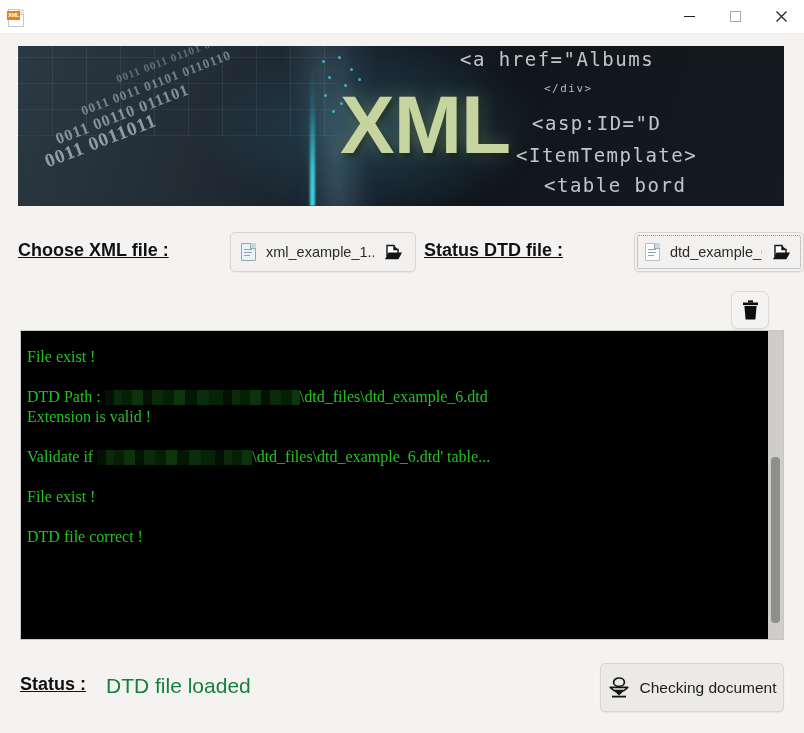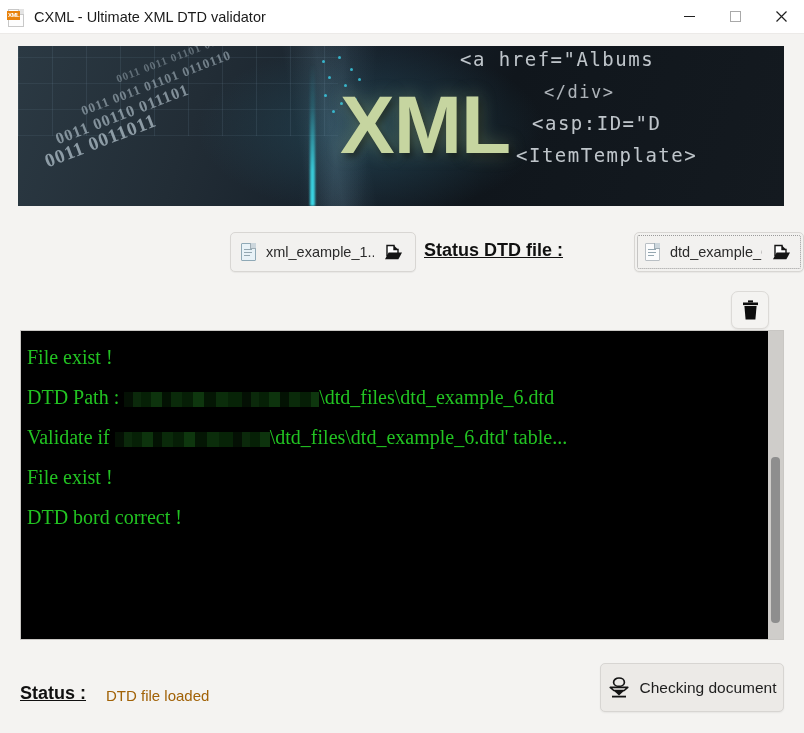--- a/index.html
+++ b/index.html
@@ -182,21 +182,21 @@
     height: 160px;
     font-family: "DejaVu Sans Mono", monospace;
     font-size: 19px;
     color: rgba(235,241,246,0.80);
     letter-spacing: 1.5px;
     white-space: nowrap;
     overflow: hidden;
   }
   .banner-code div { position: absolute; }
   .banner-code .c1 { left: 96px;  top: 2px;  }
-  .banner-code .c2 { left: 180px; top: 36px; font-size: 17px; color: rgba(235,241,246,0.72); }
+  .banner-code .c2 { left: 180px; top: 36px; font-size: 11px; color: rgba(235,241,246,0.72); }
   .banner-code .c3 { left: 168px; top: 66px; }
   .banner-code .c4 { left: 152px; top: 98px; }
   .banner-code .c5 { left: 180px; top: 128px; }
 
   
   .chooser-row {
     position: absolute;
     left: 18px;
     top: 232px;
     width: 766px;
@@ -288,21 +288,21 @@
     box-sizing: border-box;
     display: flex;
   }
   .console {
     flex: 1 1 auto;
     height: 100%;
     overflow: hidden;
     padding: 16px 0 0 6px;
     box-sizing: border-box;
     font-family: "Liberation Serif", serif;
-    font-size: 20px;
+    font-size: 16px;
     line-height: 20px;
     color: #22c322;
     white-space: nowrap;
   }
   .console .line { height: 20px; }
   .console .blank { height: 20px; }
   .redact {
     display: inline-block;
     vertical-align: -3px;
     height: 15px;
@@ -330,33 +330,33 @@
     border-radius: 4px;
   }
 
   
   .status-row {
     position: absolute;
     left: 20px;
     top: 674px;
     height: 30px;
     display: flex;
-    align-items: flex-end;
+    align-items: flex-start;
   }
   .status-label {
     font-size: 18px;
     font-weight: bold;
     color: #111111;
     text-decoration: underline;
     white-space: nowrap;
   }
   .status-value {
     margin-left: 20px;
-    font-size: 15px;
-    color: #a16207;
+    font-size: 21px;
+    color: #15803d;
     white-space: nowrap;
   }
 
   
   .validate-btn {
     position: absolute;
     left: 600px;
     top: 663px;
     width: 184px;
     height: 49px;
@@ -380,21 +380,20 @@
 <body>
 
 <div class="window">
 
   <div class="titlebar">
     <div class="titlebar-icon">
       <div class="doc"></div>
       <div class="fold"></div>
       <div class="tag">XML</div>
     </div>
-    <div class="titlebar-title">CXML - Ultimate XML DTD validator</div>
     <div class="win-controls">
       <div class="win-btn">
         <svg width="13" height="13" viewBox="0 0 13 13">
           <rect x="1" y="6" width="11" height="1" fill="#202020"></rect>
         </svg>
       </div>
       <div class="win-btn">
         <svg width="13" height="13" viewBox="0 0 13 13">
           <rect x="1.5" y="1.5" width="10" height="10" fill="none" stroke="#a9a9a9" stroke-width="1"></rect>
         </svg>
@@ -429,24 +428,26 @@
       <span class="b2">0011 0011 01101 0110110</span>
       <span class="b3">0011 00110 011101</span>
       <span class="b4">0011 0011011</span>
     </div>
     <div class="banner-xml">XML</div>
     <div class="banner-code">
       <div class="c1">&lt;a href="Albums</div>
       <div class="c2">&lt;/div&gt;</div>
       <div class="c3">&lt;asp:ID="D</div>
       <div class="c4">&lt;ItemTemplate&gt;</div>
+      <div class="c5">&lt;table bord</div>
     </div>
   </div>
 
   <div class="chooser-row">
+    <div class="chooser-label xml">Choose XML file :</div>
 
     <div class="file-btn xml">
       <span class="doc-icon tinted">
         <span class="page"></span>
         <span class="corner"></span>
         <span class="ln" style="top:6px;  width:8px;"></span>
         <span class="ln" style="top:9px;  width:8px;"></span>
         <span class="ln" style="top:12px; width:6px;"></span>
       </span>
       <span class="file-name">xml_example_1....</span>
@@ -486,26 +487,27 @@
       <rect x="7" y="0.4" width="5" height="2.1" fill="#0d0d0d"></rect>
       <path d="M3.4 6 h12.2 l-1.2 13.6 h-9.8 z" fill="#0d0d0d"></path>
     </svg>
   </div>
 
   <div class="console-wrap">
     <div class="console" id="console">
         <div class="line">File exist !</div>
         <div class="blank"></div>
         <div class="line"><span>DTD Path : </span><span class="redact" style="width: 195px;"></span><span>\dtd_files\dtd_example_6.dtd</span></div>
+        <div class="line">Extension is valid !</div>
         <div class="blank"></div>
         <div class="line"><span>Validate if </span><span class="redact" style="width: 155px;"></span><span>\dtd_files\dtd_example_6.dtd' table...</span></div>
         <div class="blank"></div>
         <div class="line">File exist !</div>
         <div class="blank"></div>
-        <div class="line">DTD bord correct !</div>
+        <div class="line">DTD file correct !</div>
       </div>
     <div class="scroll-track">
       <div class="scroll-thumb"></div>
     </div>
   </div>
 
   <div class="status-row">
     <span class="status-label">Status :</span>
     <span class="status-value">DTD file loaded</span>
   </div>

